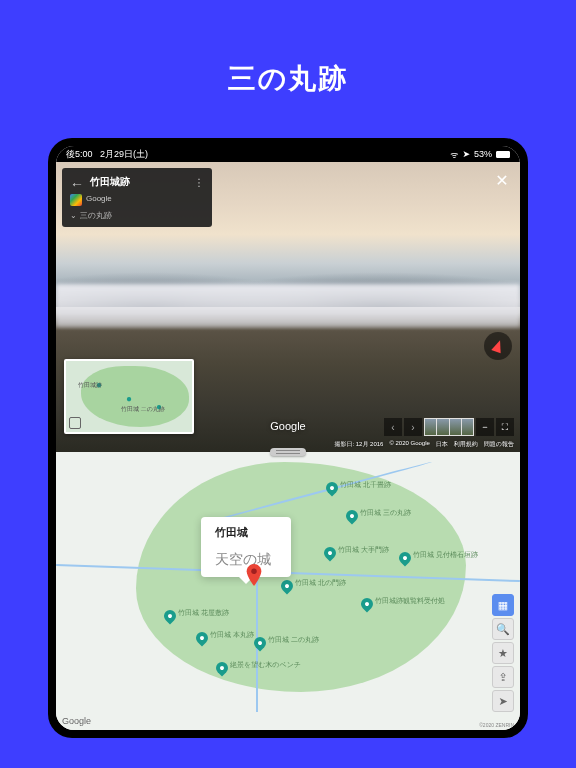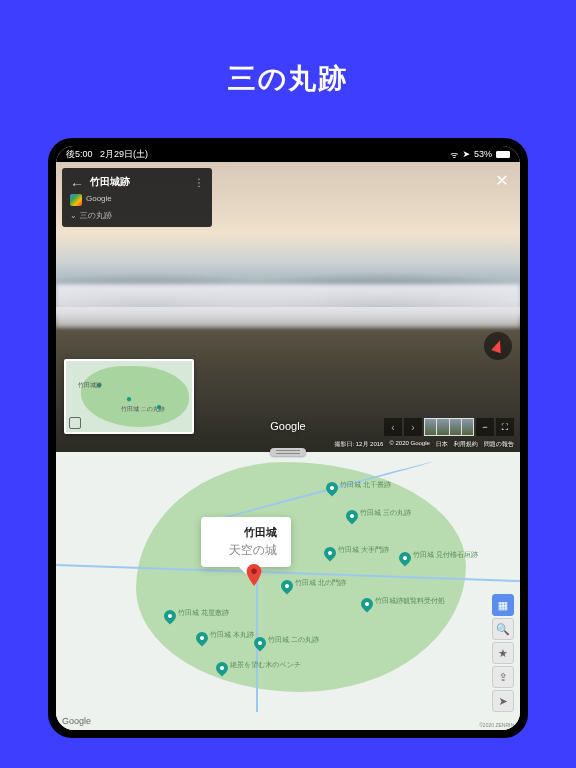--- a/index.html
+++ b/index.html
@@ -158,33 +158,33 @@
     transform:rotate(-45deg);
     display:flex;align-items:center;justify-content:center;
   }
   .map-pin::after { content:""; width:4px;height:4px;background:#fff;border-radius:50%; }
   .map-label {
     position:absolute; font-size:7px; color:#5a8a5a; white-space:nowrap;
   }
   .callout {
     position:absolute; top:65px; left:145px;
     background:#fff; border-radius:4px;
-    padding:8px 14px; text-align:right;
+    padding:8px 14px; text-align:left;
     box-shadow:0 2px 8px rgba(0,0,0,0.2);
     min-width:90px;
   }
   .callout::after {
     content:""; position:absolute; bottom:-7px; left:50%;
     transform:translateX(-50%);
     border-left:7px solid transparent;
     border-right:7px solid transparent;
     border-top:7px solid #fff;
   }
   .callout .t { font-size:11px; font-weight:600; color:#222; }
-  .callout .s { font-size:12px; color:#888; margin-top:2px; }
+  .callout .s { font-size:14px; color:#888; margin-top:11px; }
   .red-marker {
     position:absolute; top:112px; left:190px;
     width:16px;height:22px;
   }
   .red-marker svg { width:100%;height:100%; }
   .map-google { position:absolute; left:6px; bottom:4px; font-size:9px; color:#666; }
   .map-copy { position:absolute; right:6px; bottom:2px; font-size:5px; color:#888; }
   .map-tools {
     position:absolute; right:6px; bottom:18px;
     display:flex; flex-direction:column; gap:2px;

